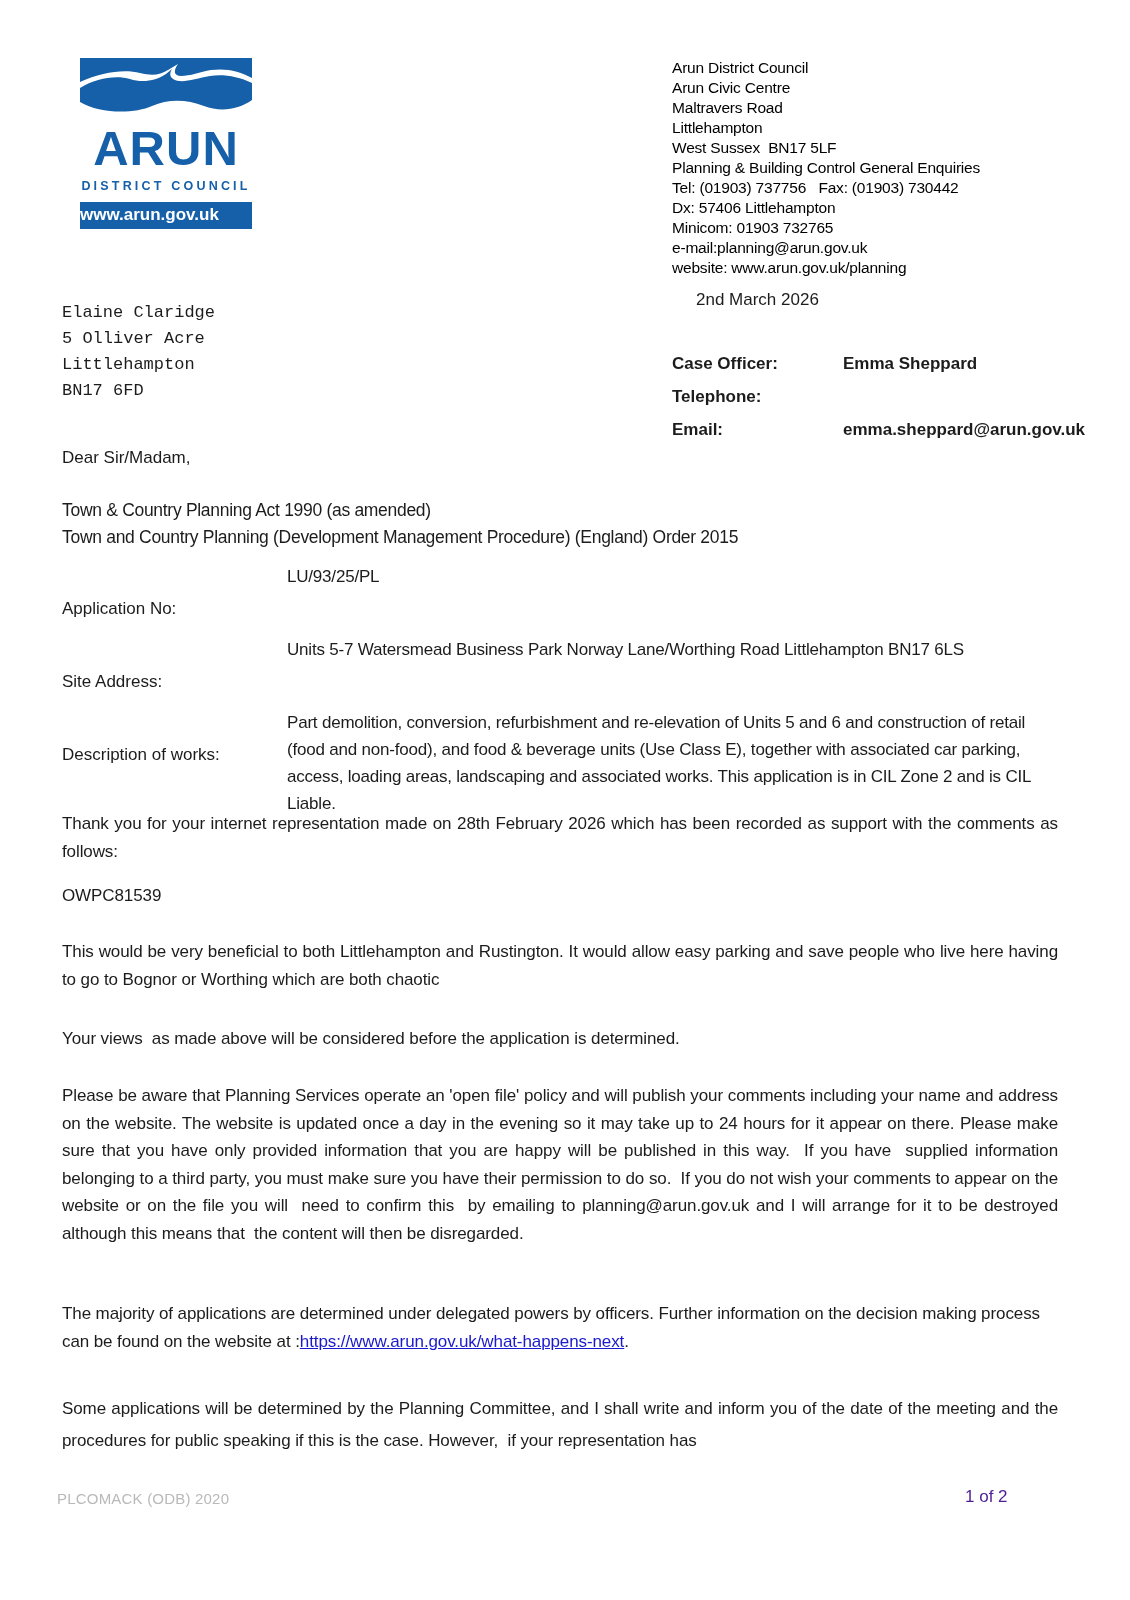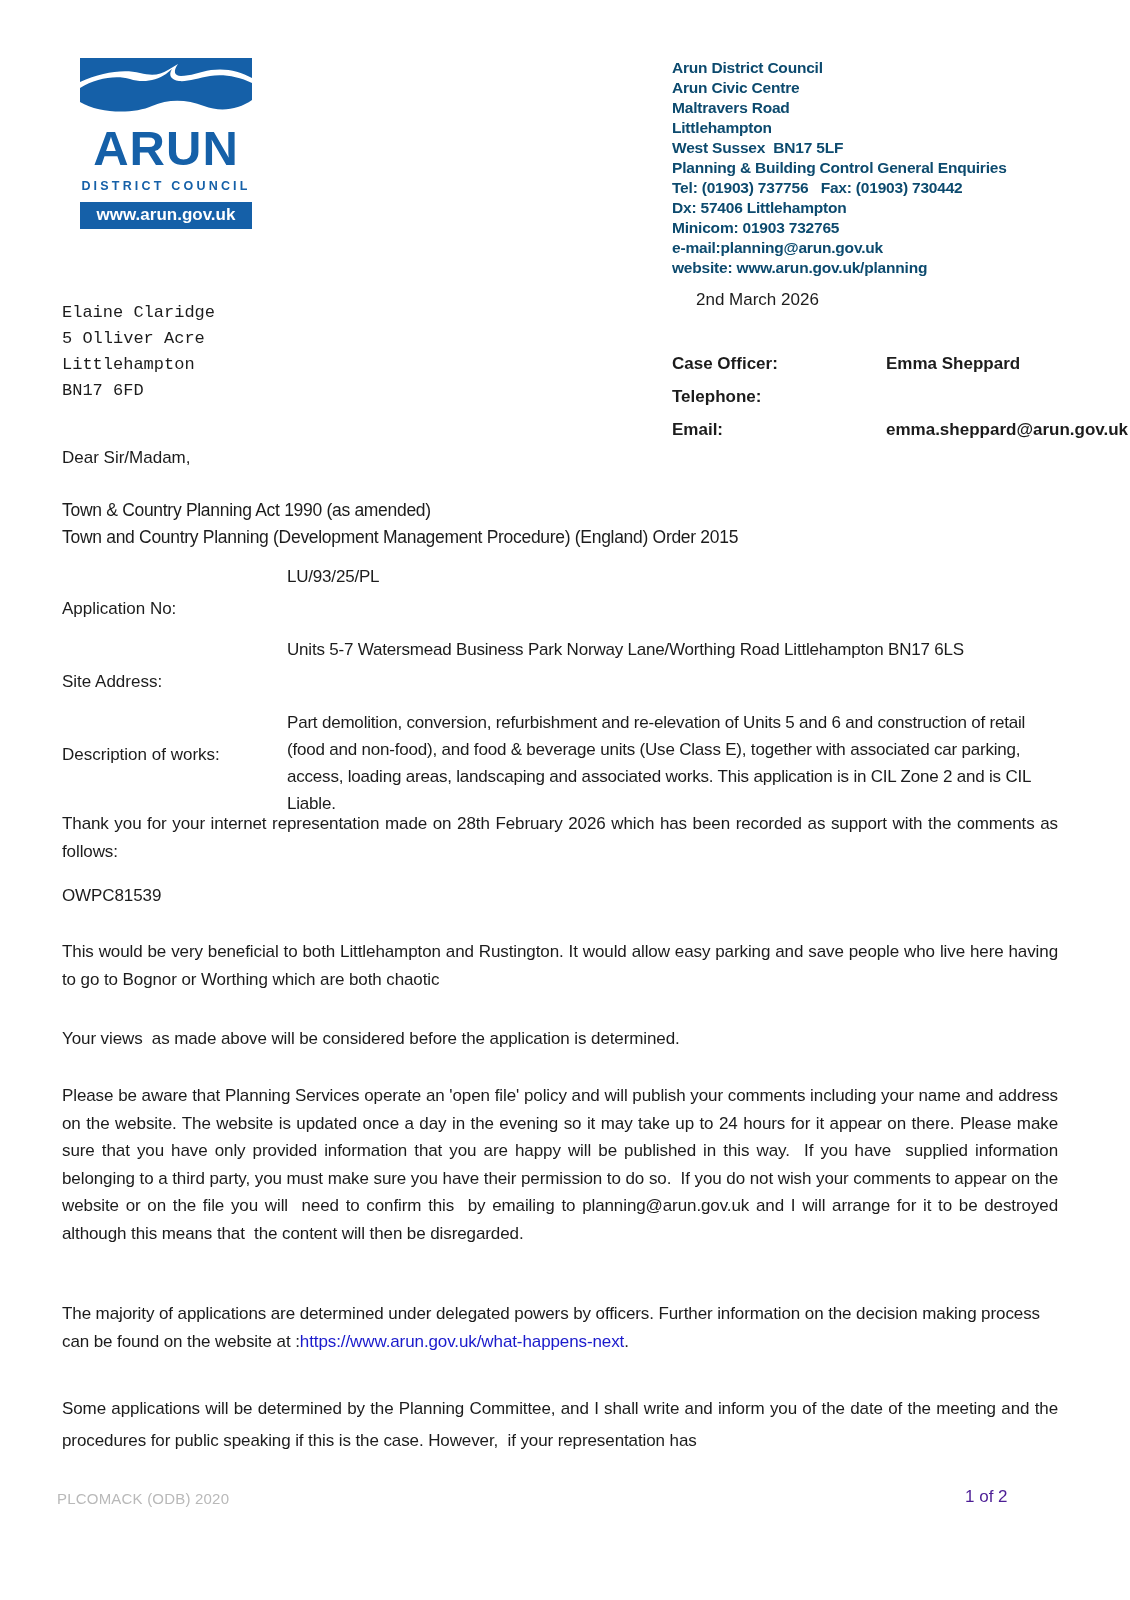--- a/index.html
+++ b/index.html
@@ -18,49 +18,49 @@
   .logo-name {
     color:#1560a8; font-weight:bold; font-size:49px; line-height:1.0;
     letter-spacing:1px; margin-top:2px; text-align:center;
   }
   .logo-sub {
     color:#1560a8; font-weight:bold; font-size:12.5px; letter-spacing:3.2px;
     text-align:center; margin-top:6px; white-space:nowrap;
   }
   .logo-bar {
     margin-top:9px; background:#1560a8; color:#ffffff; font-weight:bold;
-    font-size:17px; text-align:center; padding:3px 0 4px 0;
+    font-size:17px; padding:3px 0 4px 0;
   }
   
   .council { position:absolute; left:672px; top:58px; width:458px; }
   .council-line {
-    font-weight:bold; font-size:15.5px; line-height:20px; color:#0c4a6e;
+    font-weight:normal; font-size:15.5px; line-height:20px; color:#000000;
     white-space:nowrap; letter-spacing:-0.2px;
   }
   
   .date { position:absolute; left:696px; top:290px; font-size:17px; }
   .recipient { position:absolute; left:62px; top:300px; }
   .recipient-line { font-size:17px; line-height:26px;font-family:Liberation Mono, monospace; }
   .case { position:absolute; left:672px; top:354px; width:458px; }
-  .case-row { display:flex; margin-bottom:13px; font-size:17px; font-weight:bold; white-space:nowrap; overflow:hidden;gap:43px; }
+  .case-row { display:flex; margin-bottom:13px; font-size:17px; font-weight:bold; white-space:nowrap; overflow:hidden; }
   .case-label { width:171px; flex:0 0 171px; }
   
   .salutation { position:absolute; left:62px; top:448px; font-size:17px; }
   .headings { position:absolute; left:62px; top:497px; }
   .heading-line { font-weight:normal; font-size:17.5px; line-height:27px; letter-spacing:-0.3px; }
   .apptable { position:absolute; left:62px; top:563px; width:1000px; }
   .app-row { display:flex; margin-bottom:14px; }
   .app-label { width:225px; flex:0 0 225px; font-size:17px; line-height:27px;margin-top:32px; }
   .app-value { width:775px; font-size:17px; line-height:27px; letter-spacing:-0.2px; }
   .para {
     position:absolute; left:62px; width:996px;
     font-size:17px; line-height:27.5px; letter-spacing:-0.1px;
   }
   .just { text-align:justify; }
-  .para a, .doc-link { color:#1a1acc; cursor:pointer; }
+  .para a, .doc-link { color:#1a1acc; text-decoration:underline; cursor:pointer; }
   
   .footer-left { position:absolute; left:57px; top:1490px; font-size:15px; color:#b9b9b9; letter-spacing:0.2px; }
   .footer-right { position:absolute; left:965px; top:1487px; font-size:17px; color:#4c1d95; }
 </style>
 </head>
 <body>
 
 <div class="page">
 
   <div class="logo">

